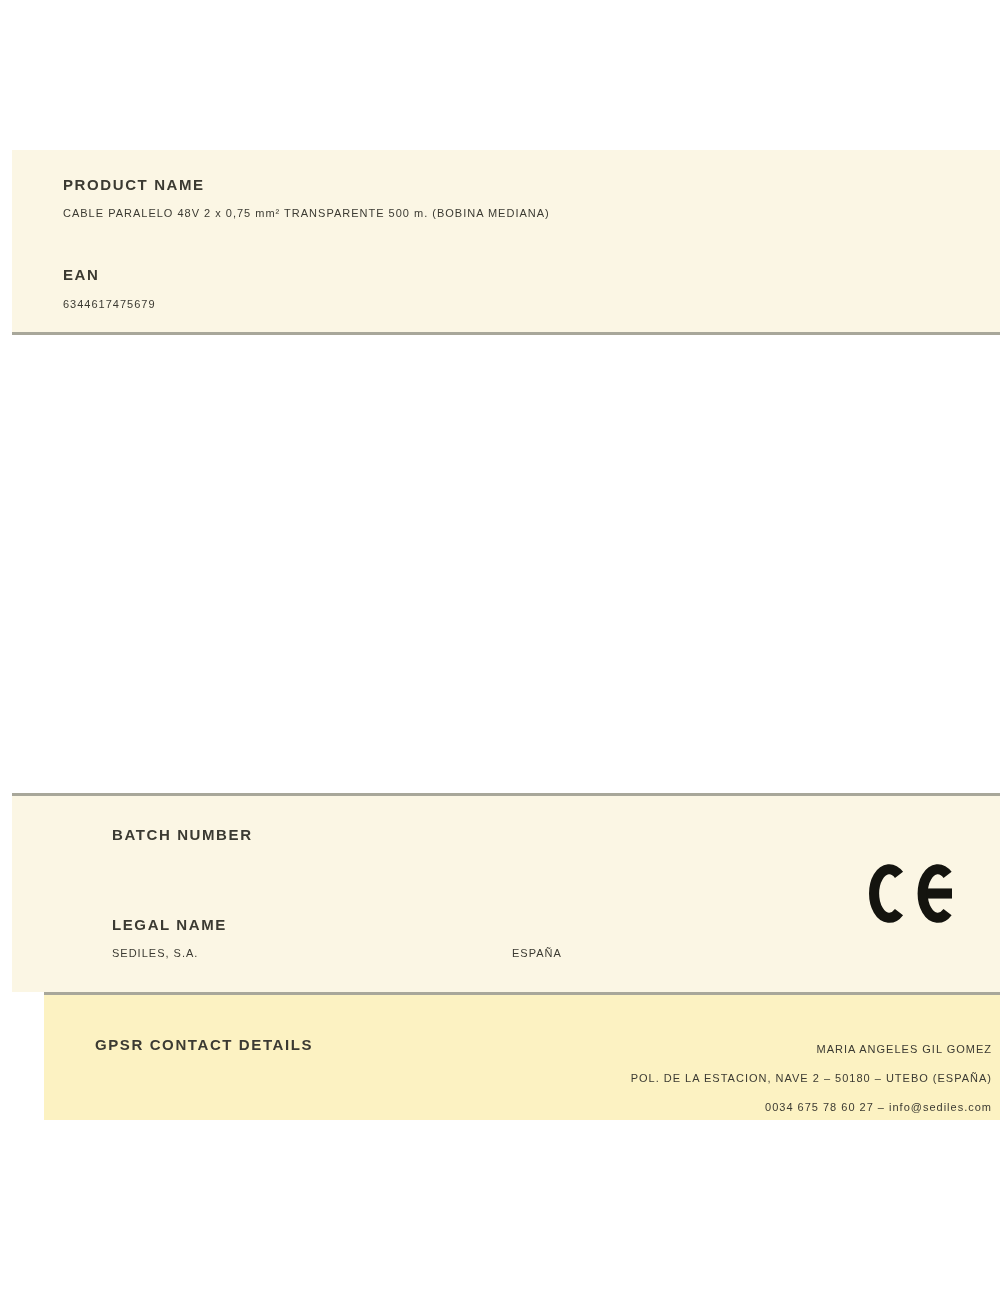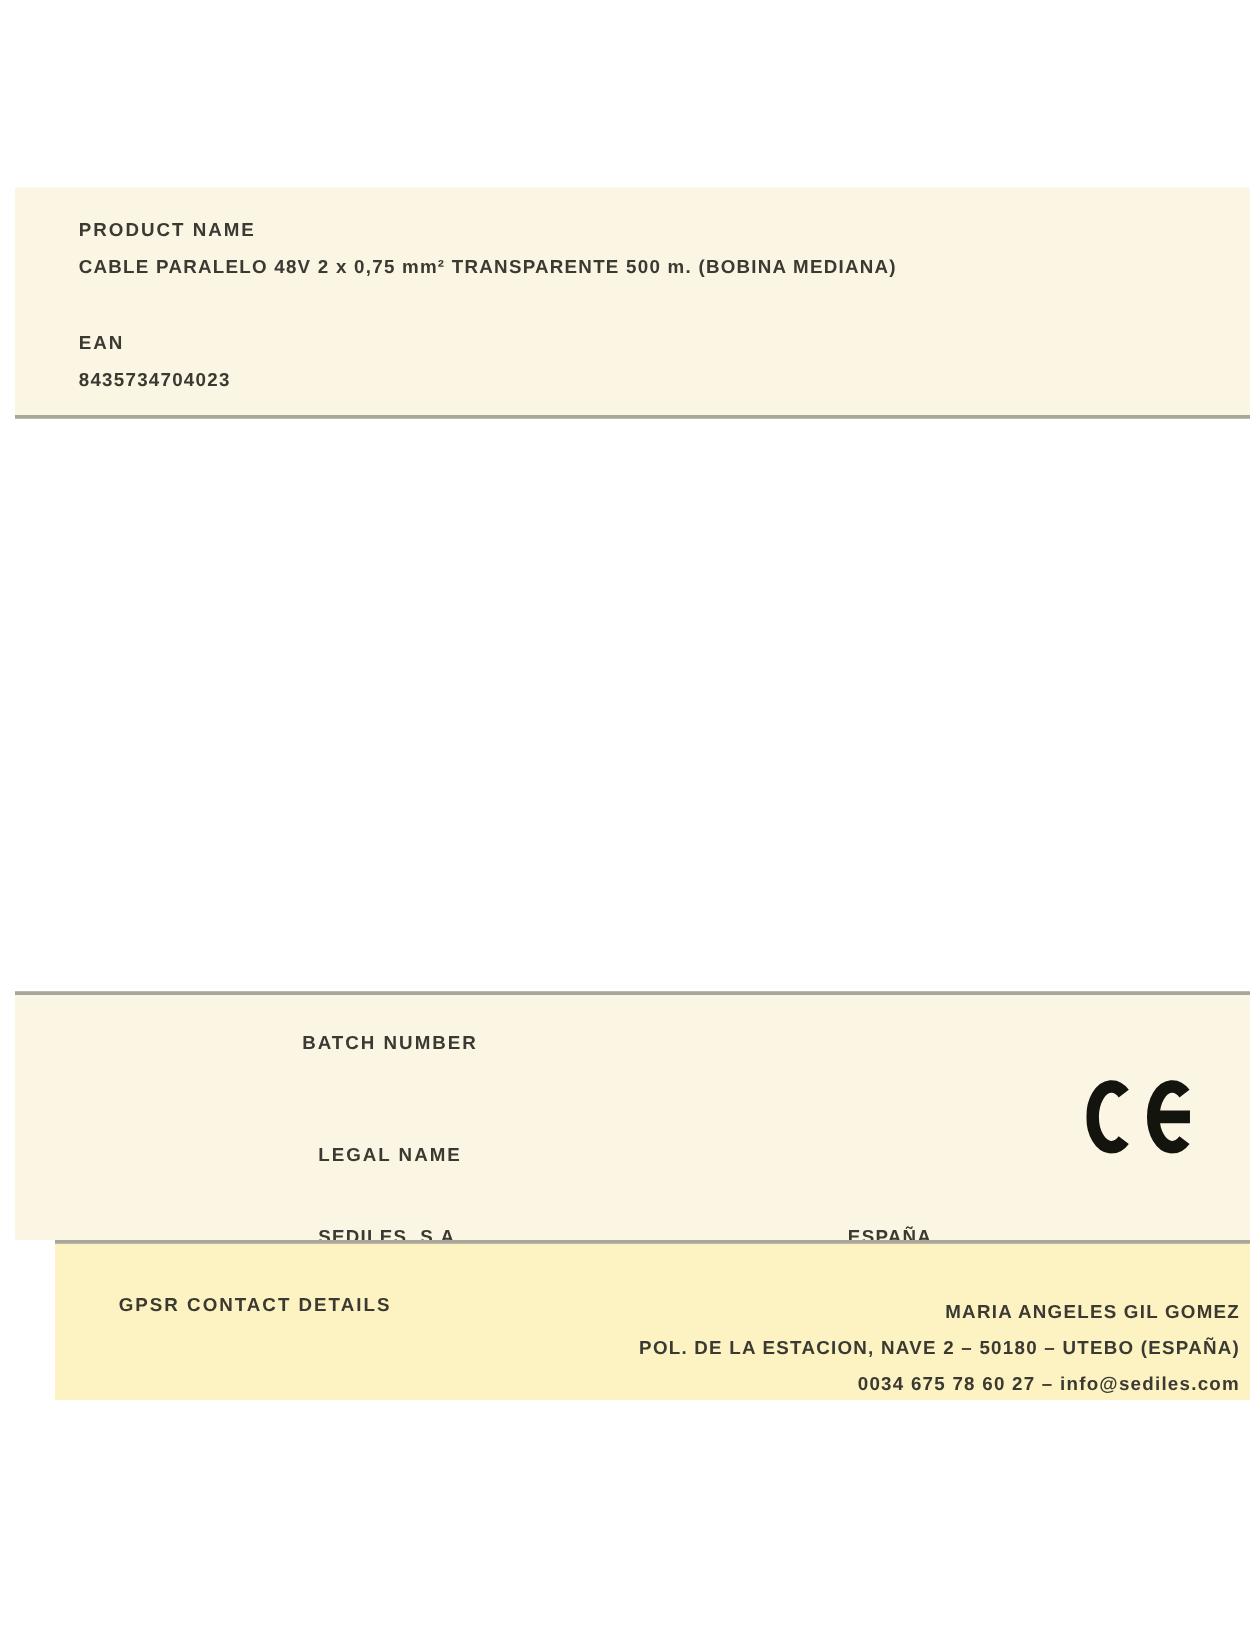--- a/index.html
+++ b/index.html
@@ -39,58 +39,58 @@
   }
   .abs { position: absolute; }
   .lbl {
     font-weight: bold;
     font-size: 15px;
     letter-spacing: 1.6px;
     line-height: 18px;
     white-space: nowrap;
   }
   .val {
-    font-weight: bold;
-    font-size: 15px;
+    font-weight: normal;
+    font-size: 11px;
     letter-spacing: 1px;
     line-height: 19px;
     white-space: nowrap;
   }
   
   .p-label  { left: 51px; top: 26px; }
   .p-value  { left: 51px; top: 54px; }
   .e-label  { left: 51px; top: 116px; }
   .e-value  { left: 51px; top: 145px; }
   
-  .col { position: absolute; top: 0; height: 196px; text-align: center; }
+  .col { position: absolute; top: 0; height: 196px; text-align: left; }
   .col-left  { left: 100px; width: 400px; }
   .col-right { left: 500px; width: 400px; }
   .row-top    { position: absolute; top: 30px;  left: 0; right: 0; }
   .row-label  { position: absolute; top: 120px; left: 0; right: 0; }
-  .row-value  { position: absolute; top: 148px; left: 0; right: 0; margin-top: 36px; }
+  .row-value  { position: absolute; top: 148px; left: 0; right: 0; }
   .ce-mark { left: 857px; top: 68px; width: 85px; height: 59px; }
   .ce-mark svg { display: block; width: 100%; height: 100%; }
   
   .gpsr-title { left: 51px; top: 41px; }
   .gpsr-contact {
     right: 52px; top: 40px;
     text-align: right;
   }
   .gpsr-contact .val { display: block; line-height: 29px; }
 </style>
 </head>
 <body>
 
 <div class="page">
 
   <section class="band band-product">
     <div class="abs lbl p-label">PRODUCT NAME</div>
     <div class="abs val p-value">CABLE PARALELO 48V 2 x 0,75 mm² TRANSPARENTE 500 m. (BOBINA MEDIANA)</div>
     <div class="abs lbl e-label">EAN</div>
-    <div class="abs val e-value">8435734704023</div>
+    <div class="abs val e-value">6344617475679</div>
   </section>
 
   <section class="band band-trace">
     <div class="col col-left">
       <div class="lbl row-top">BATCH NUMBER</div>
       <div class="lbl row-label">LEGAL NAME</div>
       <div class="val row-value">SEDILES, S.A.</div>
     </div>
     <div class="col col-right">
       <div class="val row-value">ESPAÑA</div>

